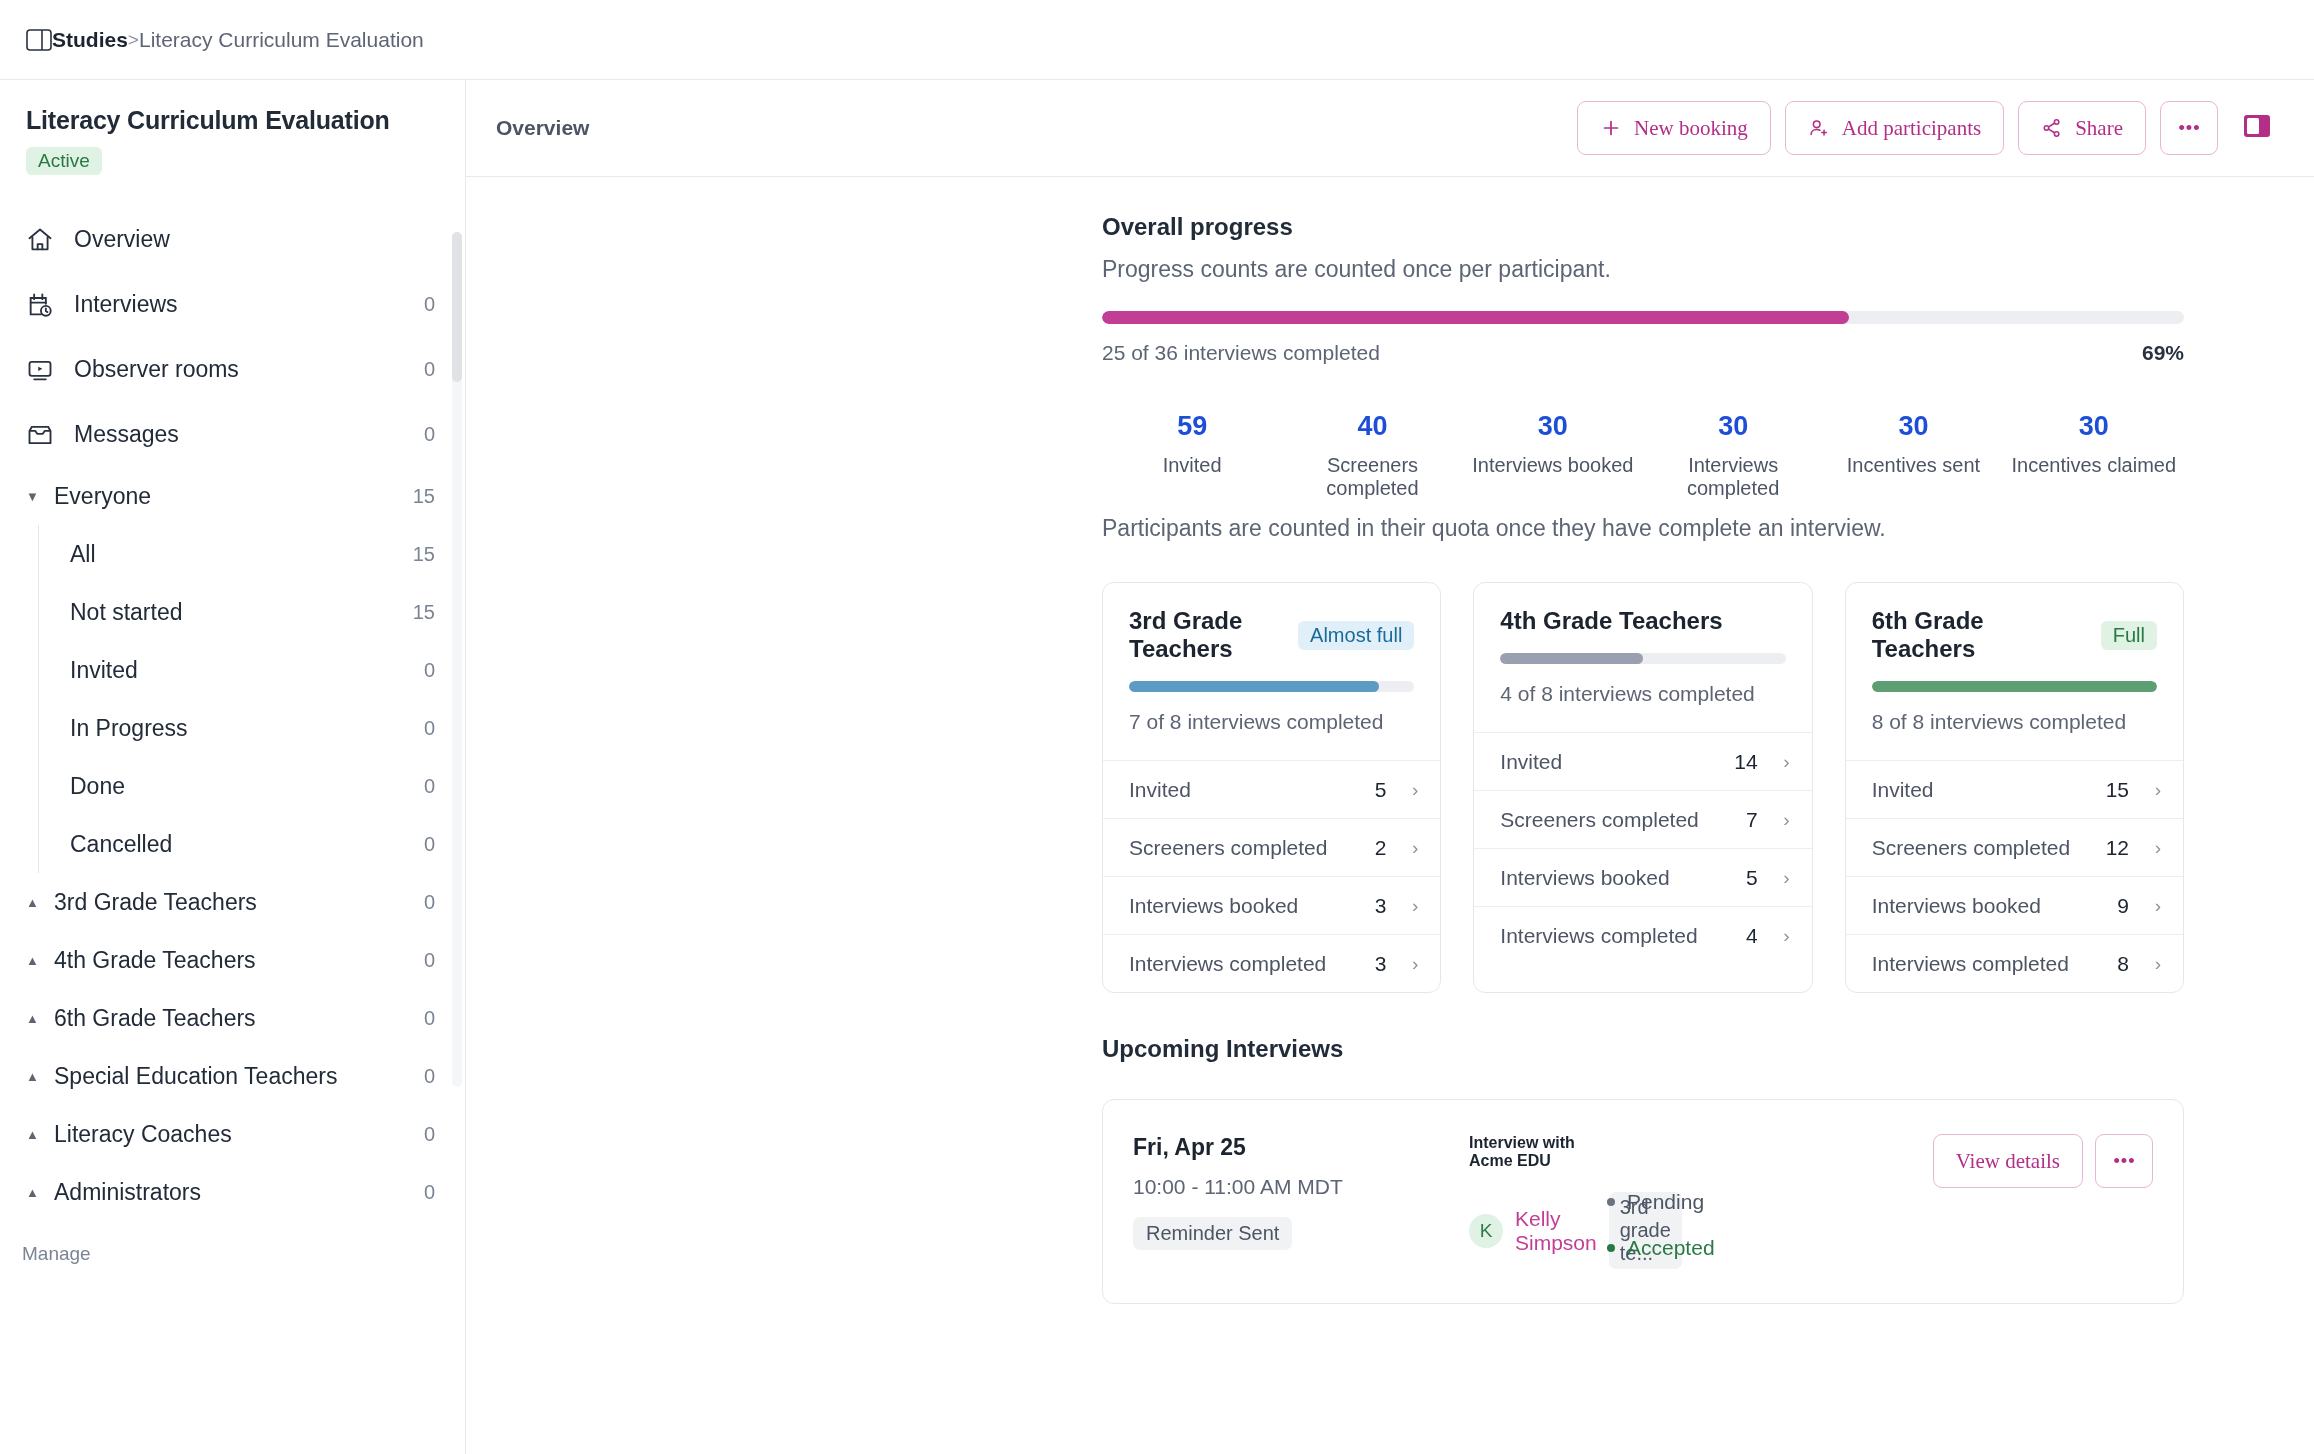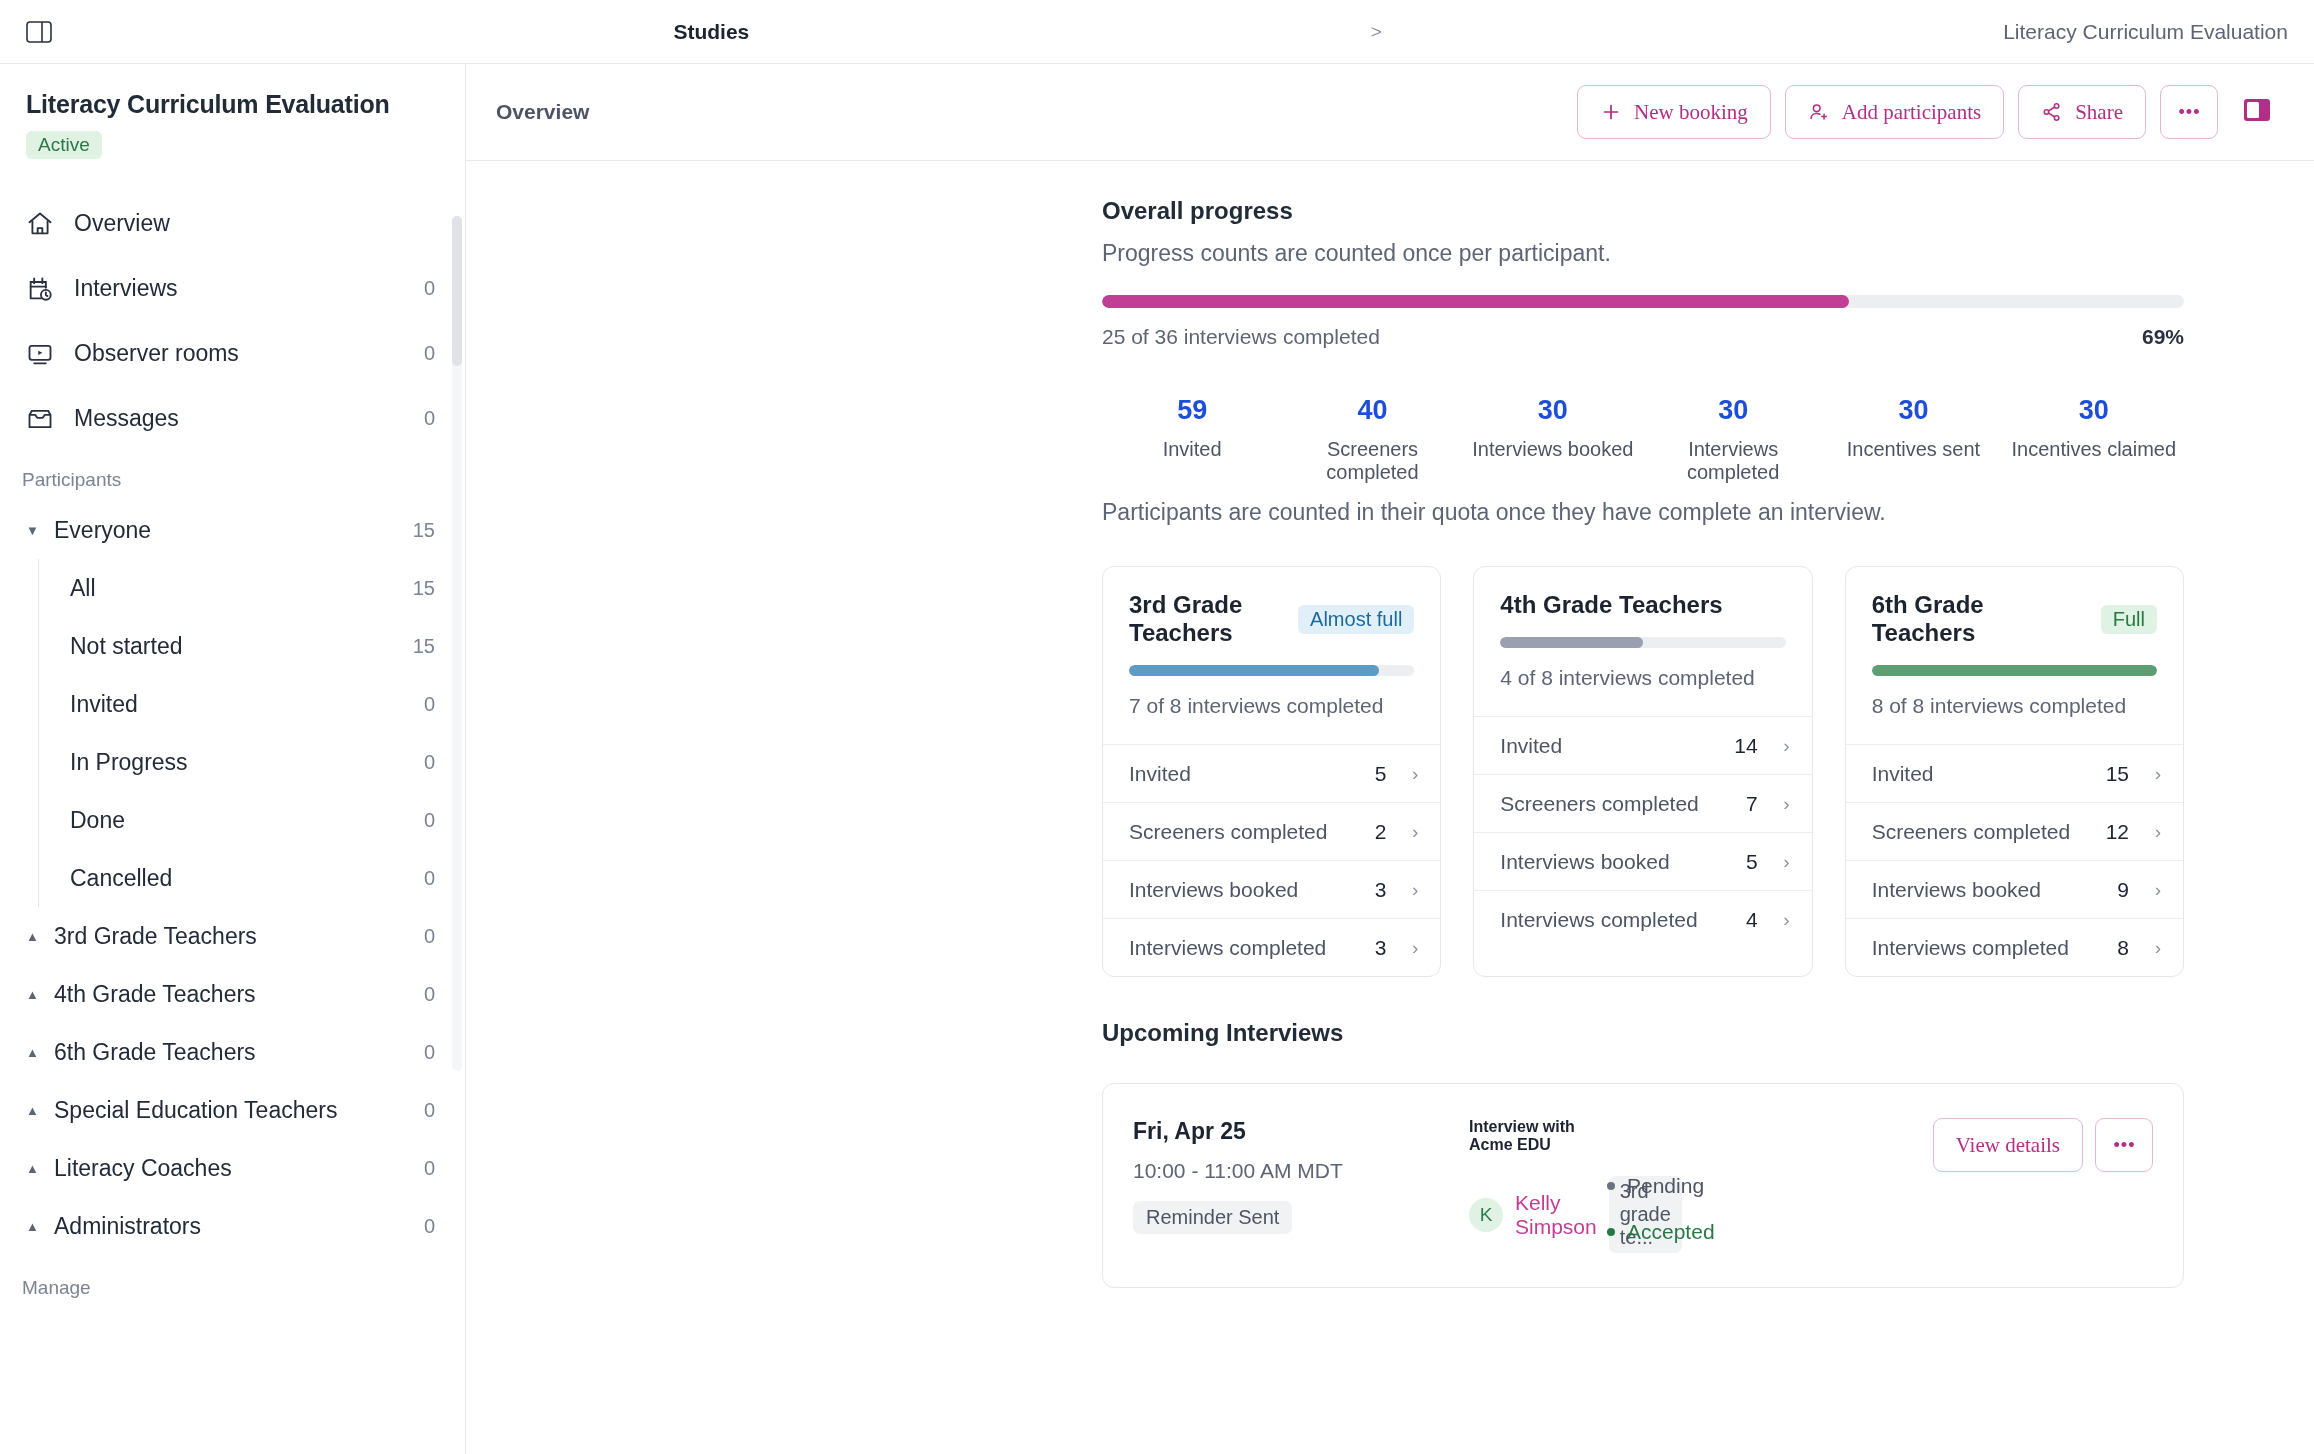--- a/index.html
+++ b/index.html
@@ -6,26 +6,25 @@
   html, body {
     width: 2314px; height: 1454px;
     font-family: "Liberation Sans", sans-serif;
     background: #ffffff;
     color: #1f2733;
     overflow: hidden;
   }
 
   
   .topbar {
-    height: 64px;
+    height: 80px;
     display: flex; align-items: center;
     padding: 0 26px;
     border-bottom: 1px solid #e8eaee;
     gap: 0;
-    justify-content: space-between;
   }
   .panel-toggle { width: 26px; height: 24px; flex: 0 0 auto; cursor: pointer; }
   .panel-toggle svg { display: block; }
   .crumb-root { font-size: 21px; font-weight: 700; color: #1c2430; cursor: pointer; }
   .crumb-sep { font-size: 19px; color: #8b93a1; }
   .crumb-leaf { font-size: 21px; color: #5d6575; }
 
   
   .shell { display: flex; height: calc(1454px - 64px); }
 
@@ -225,21 +224,20 @@
           <svg width="28" height="28" viewBox="0 0 24 24" fill="none" stroke="#2a3240" stroke-width="1.6" stroke-linejoin="round">
             <path d="M3 8.5 5 5h14l2 3.5V19H3z"></path>
               <path d="M3 8.5h5l1.6 2.5h4.8L16 8.5h5"></path>
           </svg>
         </span>
         <span class="lbl">Messages</span>
         <span class="cnt">0</span>
       </div>
     </nav>
 
-    <div class="grp-label">Participants</div>
 
     <div class="tree-row lvl0">
       <span class="caret">▼</span>
       <span class="lbl">Everyone</span>
       <span class="cnt">15</span>
     </div>
 
     <div class="kids">
       <div class="tree-row lvl1">
         <span class="lbl">All</span>

